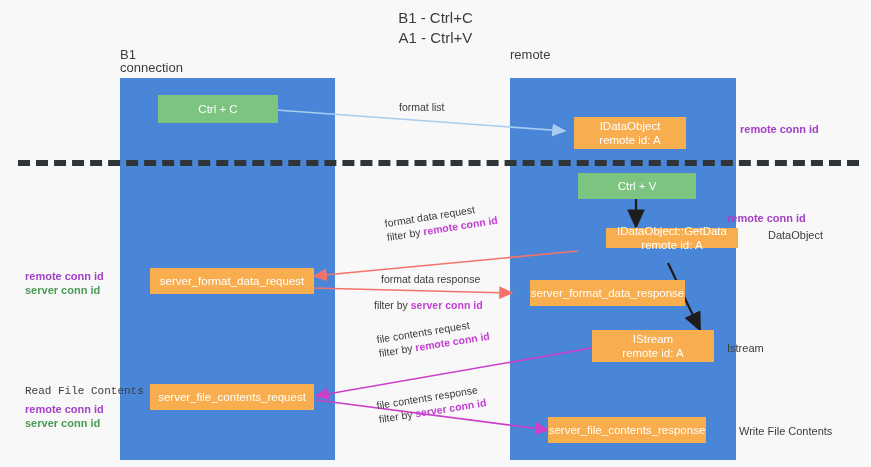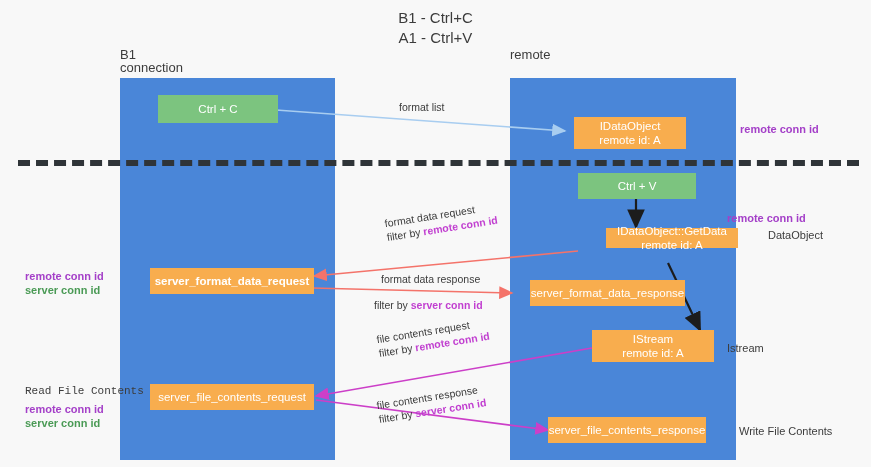--- a/index.html
+++ b/index.html
@@ -149,21 +149,21 @@
 
   <div class="node green" style="left:578px; top:173px; width:118px; height:26px;">
     <span>Ctrl + V</span>
   </div>
 
   <div class="node orange" style="left:570px; top:228px; width:132px; height:20px;margin-left:36px;">
     <span>IDataObject::GetData</span>
     <span>remote id: A</span>
   </div>
 
-  <div class="node orange" style="left:150px; top:268px; width:164px; height:26px;font-weight:bold;">
+  <div class="node orange" style="left:150px; top:268px; width:164px; height:26px;">
     <span>server_format_data_request</span>
   </div>
 
   <div class="node orange" style="left:513px; top:280px; width:155px; height:26px;margin-left:17px;">
     <span>server_format_data_response</span>
   </div>
 
   <div class="node orange" style="left:592px; top:330px; width:122px; height:32px;">
     <span>IStream</span>
     <span>remote id: A</span>

